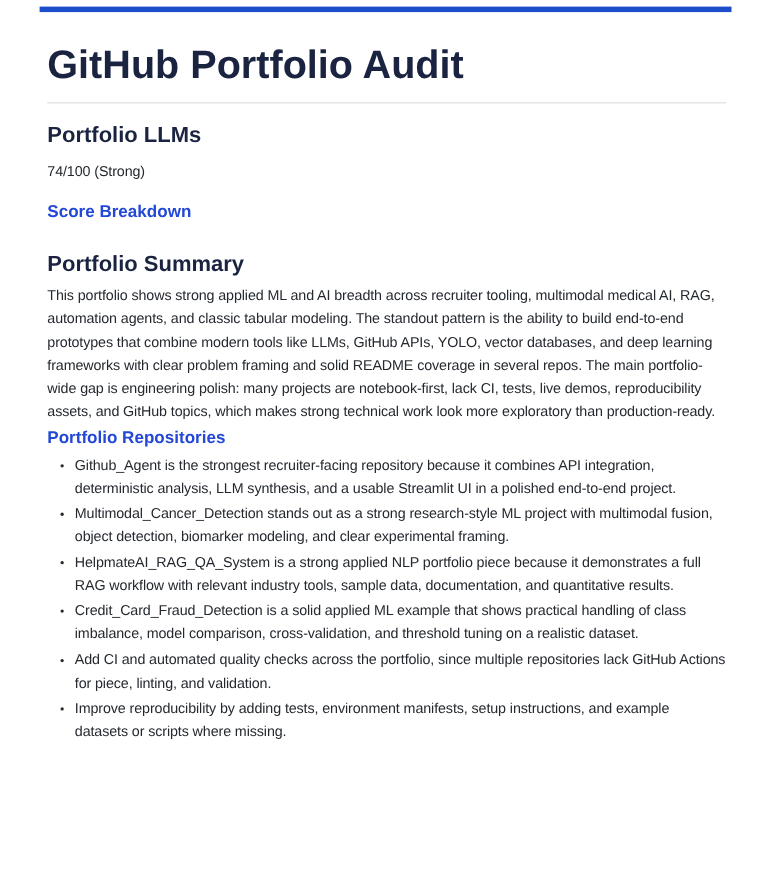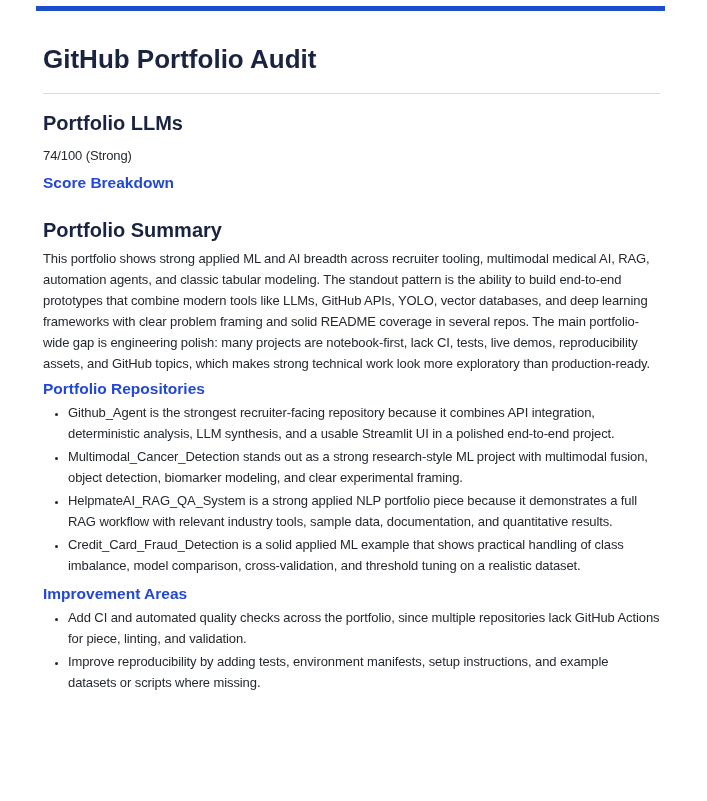--- a/index.html
+++ b/index.html
@@ -12,32 +12,32 @@
   }
   *{box-sizing:border-box;}
   html,body{margin:0;padding:0;}
   body{
     width:707px;height:801px;overflow:hidden;background:var(--page-bg);
     font-family:"Liberation Sans",sans-serif;color:var(--body-text);
   }
   .accent-bar{margin:6px 42px 0 36px;height:5px;background:var(--accent-bar);}
   .doc{margin:0 47px 0 43px;}
   h1{
-    font-size:26px;line-height:34px;font-weight:bold;color:var(--heading-dark);
+    font-size:36px;line-height:34px;font-weight:bold;color:var(--heading-dark);
     margin:31px 0 8px;
   }
   hr.divider{border:none;border-top:1px solid var(--divider);margin:17px 0 0;}
   h2{
     font-size:20px;line-height:26px;font-weight:bold;color:var(--heading-dark);
     margin:16px 0 0;
   }
   h2.gap-lg{margin-top:24px;}
   h3{
     font-size:15.5px;line-height:21px;font-weight:bold;color:var(--heading-blue);
-    margin:6px 0 0;
+    margin:16px 0 0;
   }
   h3.after-para{margin-top:4px;}
   h3.after-list{margin-top:7px;}
   p{
     font-size:13px;line-height:21px;letter-spacing:-0.1px;margin:9px 0 0;
   }
   p.tight{margin-top:5px;}
   ul{
     margin:6px 0 0;padding:0 0 0 25px;list-style:disc outside;
     font-size:13px;line-height:21px;letter-spacing:-0.1px;
@@ -66,19 +66,18 @@
   <p class="tight">This portfolio shows strong applied ML and AI breadth across recruiter tooling, multimodal medical AI, RAG, automation agents, and classic tabular modeling. The standout pattern is the ability to build end-to-end prototypes that combine modern tools like LLMs, GitHub APIs, YOLO, vector databases, and deep learning frameworks with clear problem framing and solid README coverage in several repos. The main portfolio-wide gap is engineering polish: many projects are notebook-first, lack CI, tests, live demos, reproducibility assets, and GitHub topics, which makes strong technical work look more exploratory than production-ready.</p>
 
   <h3 class="after-para">Portfolio Repositories</h3>
   <ul class="tight">
       <li>Github_Agent is the strongest recruiter-facing repository because it combines API integration, deterministic analysis, LLM synthesis, and a usable Streamlit UI in a polished end-to-end project.</li>
       <li>Multimodal_Cancer_Detection stands out as a strong research-style ML project with multimodal fusion, object detection, biomarker modeling, and clear experimental framing.</li>
       <li>HelpmateAI_RAG_QA_System is a strong applied NLP portfolio piece because it demonstrates a full RAG workflow with relevant industry tools, sample data, documentation, and quantitative results.</li>
       <li>Credit_Card_Fraud_Detection is a solid applied ML example that shows practical handling of class imbalance, model comparison, cross-validation, and threshold tuning on a realistic dataset.</li>
     </ul>
 
-  <h3 class="after-list">Improvement Areas</h3>
   <ul class="tight">
       <li>Add CI and automated quality checks across the portfolio, since multiple repositories lack GitHub Actions for piece, linting, and validation.</li>
       <li>Improve reproducibility by adding tests, environment manifests, setup instructions, and example datasets or scripts where missing.</li>
     </ul>
 
 </div>
 
 </body></html>

